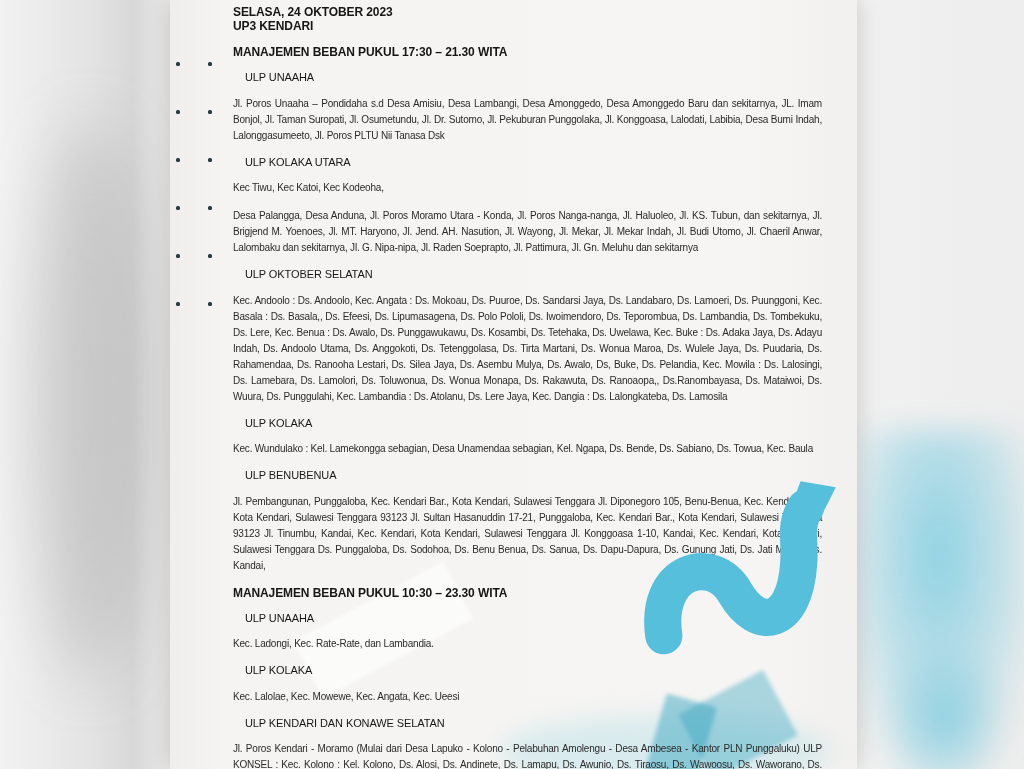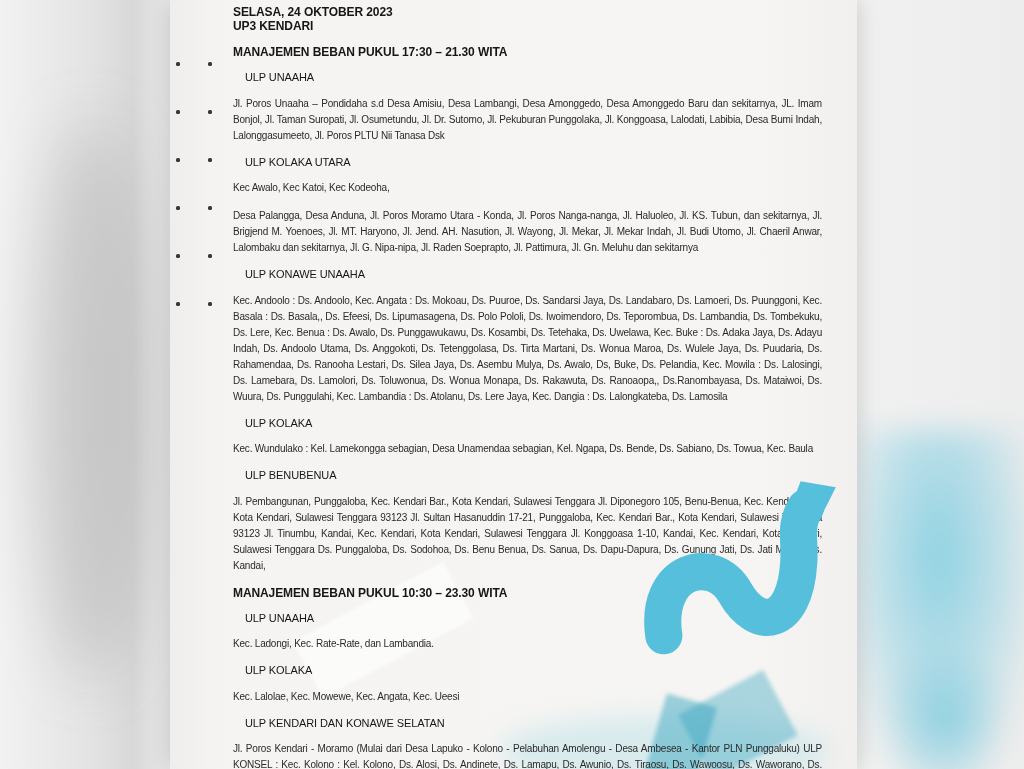--- a/index.html
+++ b/index.html
@@ -89,29 +89,29 @@
 
       <div class="band-header">MANAJEMEN BEBAN PUKUL 17:30 – 21.30 WITA</div>
 
       <div class="section">
         <h3>ULP UNAAHA</h3>
         <p>Jl. Poros Unaaha – Pondidaha s.d Desa Amisiu, Desa Lambangi, Desa Amonggedo, Desa Amonggedo Baru dan sekitarnya, JL. Imam Bonjol, Jl. Taman Suropati, Jl. Osumetundu, Jl. Dr. Sutomo, Jl. Pekuburan Punggolaka, Jl. Konggoasa, Lalodati, Labibia, Desa Bumi Indah, Lalonggasumeeto, Jl. Poros PLTU Nii Tanasa Dsk</p>
       </div>
 
       <div class="section">
         <h3>ULP KOLAKA UTARA</h3>
-        <p>Kec Awalo, Kec Katoi, Kec Kodeoha,</p>
+        <p>Kec Tiwu, Kec Katoi, Kec Kodeoha,</p>
       </div>
 
       <div class="section">
         <p>Desa Palangga, Desa Anduna, Jl. Poros Moramo Utara - Konda, Jl. Poros Nanga-nanga, Jl. Haluoleo, Jl. KS. Tubun, dan sekitarnya, Jl. Brigjend M. Yoenoes, Jl. MT. Haryono, Jl. Jend. AH. Nasution, Jl. Wayong, Jl. Mekar, Jl. Mekar Indah, Jl. Budi Utomo, Jl. Chaeril Anwar, Lalombaku dan sekitarnya, Jl. G. Nipa-nipa, Jl. Raden Soeprapto, Jl. Pattimura, Jl. Gn. Meluhu dan sekitarnya</p>
       </div>
 
       <div class="section">
-        <h3>ULP KONAWE UNAAHA</h3>
+        <h3>ULP OKTOBER SELATAN</h3>
         <p>Kec. Andoolo : Ds. Andoolo, Kec. Angata : Ds. Mokoau, Ds. Puuroe, Ds. Sandarsi Jaya, Ds. Landabaro, Ds. Lamoeri, Ds. Puunggoni, Kec. Basala : Ds. Basala,, Ds. Efeesi, Ds. Lipumasagena, Ds. Polo Pololi, Ds. Iwoimendoro, Ds. Teporombua, Ds. Lambandia, Ds. Tombekuku, Ds. Lere, Kec. Benua : Ds. Awalo, Ds. Punggawukawu, Ds. Kosambi, Ds. Tetehaka, Ds. Uwelawa, Kec. Buke : Ds. Adaka Jaya, Ds. Adayu Indah, Ds. Andoolo Utama, Ds. Anggokoti, Ds. Tetenggolasa, Ds. Tirta Martani, Ds. Wonua Maroa, Ds. Wulele Jaya, Ds. Puudaria, Ds. Rahamendaa, Ds. Ranooha Lestari, Ds. Silea Jaya, Ds. Asembu Mulya, Ds. Awalo, Ds, Buke, Ds. Pelandia, Kec. Mowila : Ds. Lalosingi, Ds. Lamebara, Ds. Lamolori, Ds. Toluwonua, Ds. Wonua Monapa, Ds. Rakawuta, Ds. Ranoaopa,, Ds.Ranombayasa, Ds. Mataiwoi, Ds. Wuura, Ds. Punggulahi, Kec. Lambandia : Ds. Atolanu, Ds. Lere Jaya, Kec. Dangia : Ds. Lalongkateba, Ds. Lamosila</p>
       </div>
 
       <div class="section">
         <h3>ULP KOLAKA</h3>
         <p>Kec. Wundulako : Kel. Lamekongga sebagian, Desa Unamendaa sebagian, Kel. Ngapa, Ds. Bende, Ds. Sabiano, Ds. Towua, Kec. Baula</p>
       </div>
 
       <div class="section">
         <h3>ULP BENUBENUA</h3>

